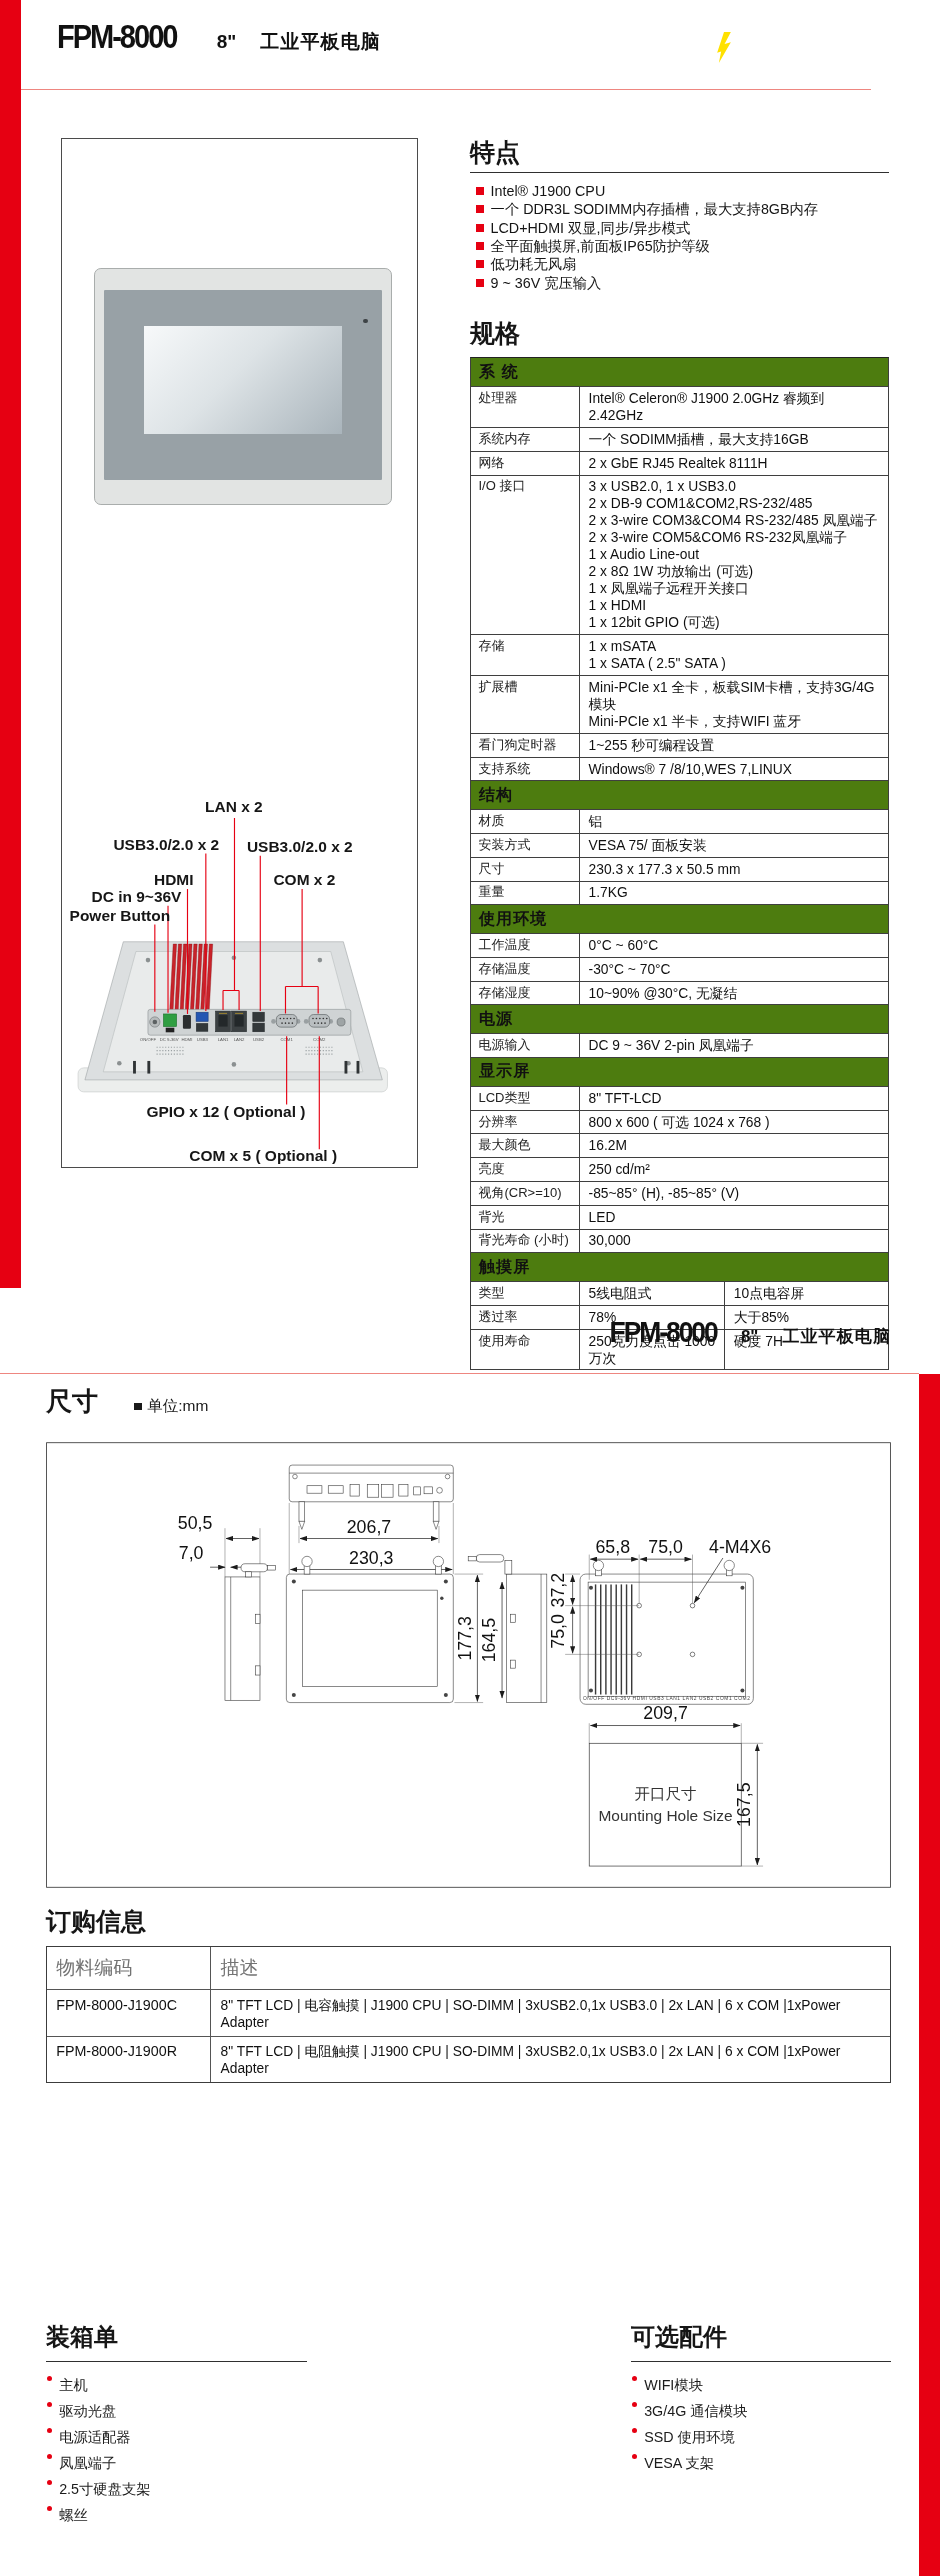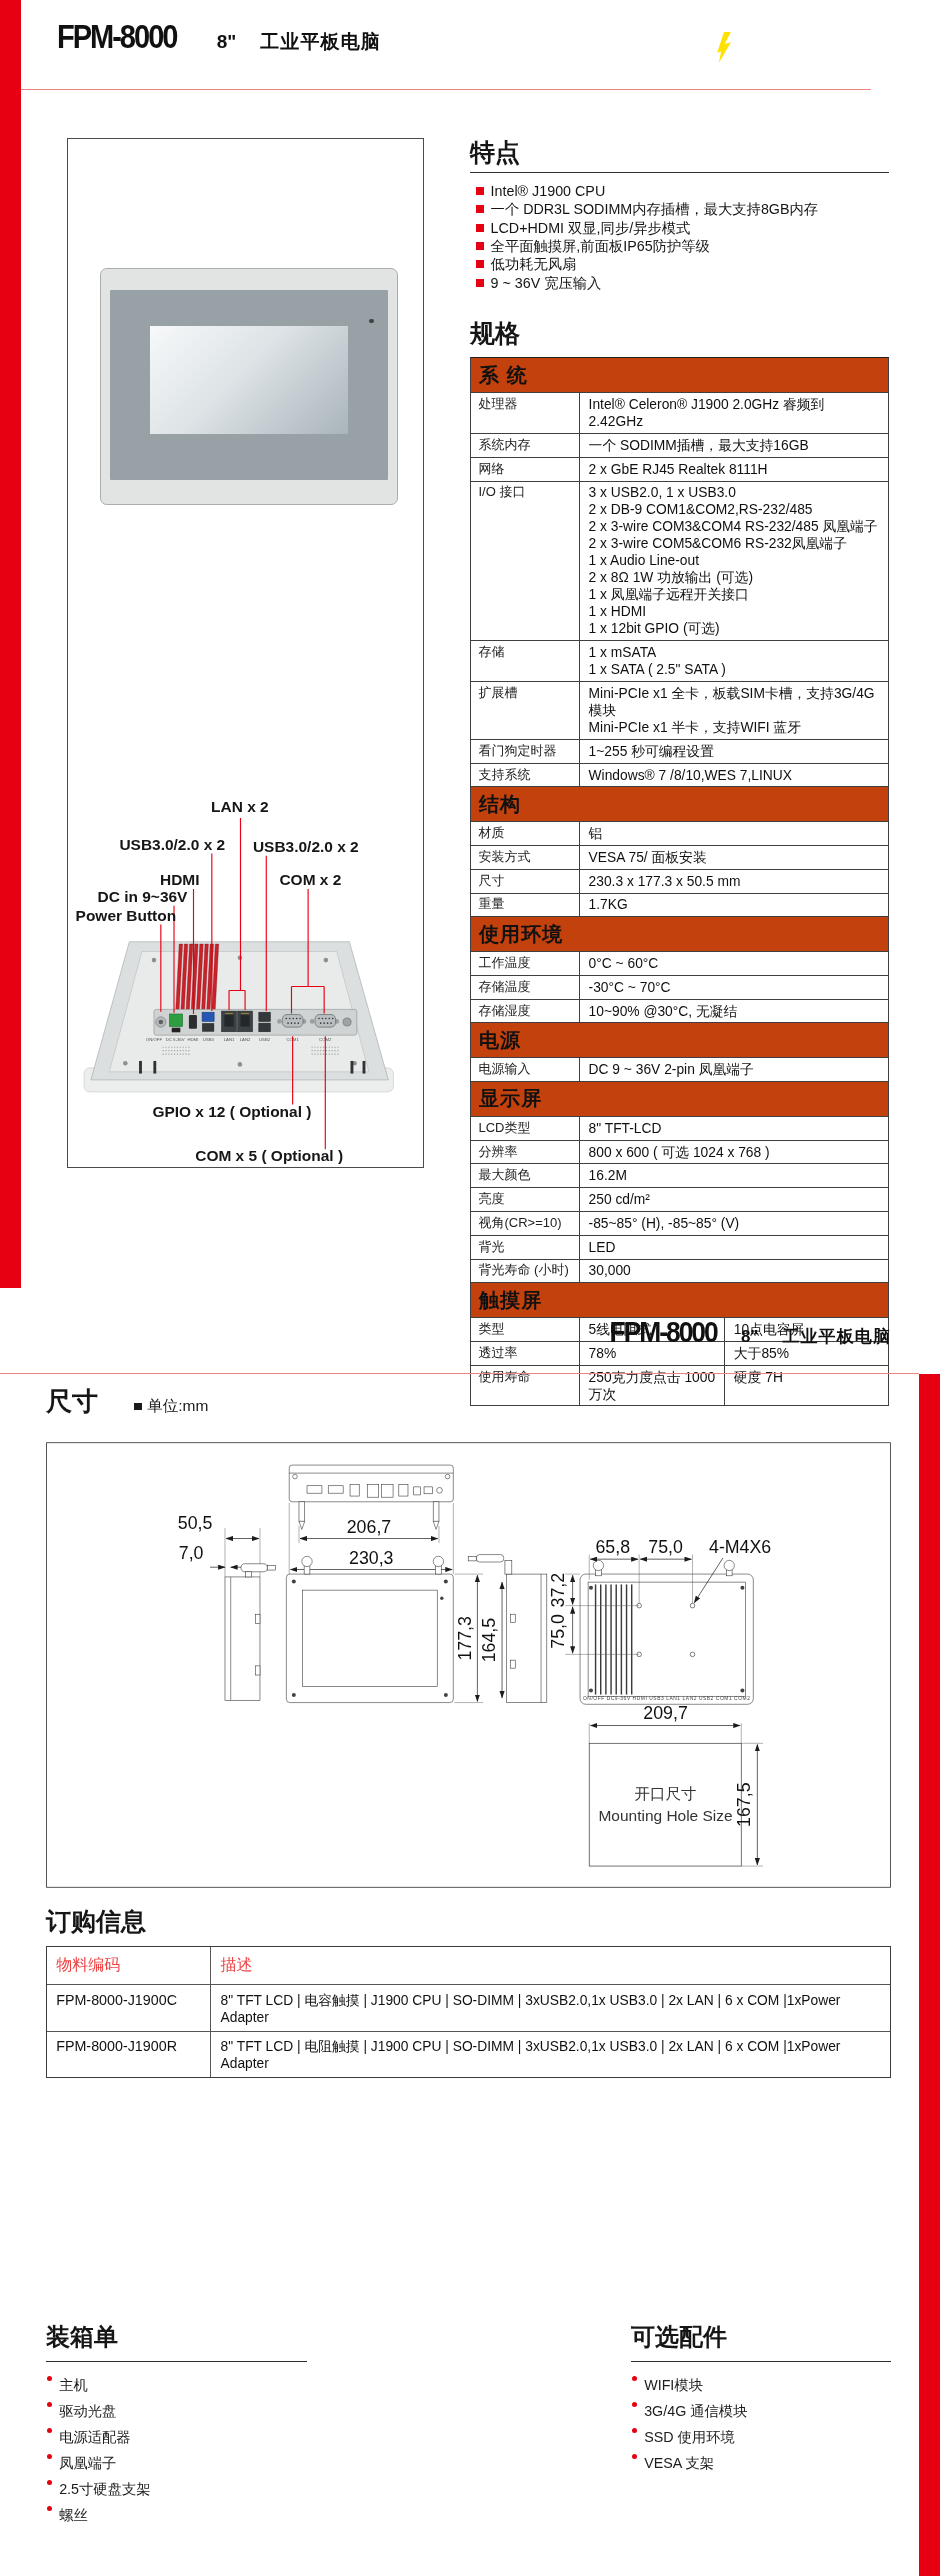--- a/index.html
+++ b/index.html
@@ -23,45 +23,45 @@
   
   .col-right{left:470px;top:137px;width:419px;}
   .sec-title{font-size:25px;font-weight:800;line-height:30px;color:#161616;}
   .title-rule{border:none;border-top:1.1px solid #2f2f2f;margin:4.6px 0 0 0;}
   .features{margin-top:10.3px;}
   .feature-item{display:flex;align-items:flex-start;height:18.4px;font-size:14.3px;line-height:17px;color:#151515;}
   .fbullet{width:8px;height:8px;background:#e60012;margin:4px 6.9px 0 5.7px;flex:0 0 8px;}
   .specs-title{margin-top:25px;}
   
   .spec-table{margin-top:9.2px;border:0.6px solid #3f3f3f;border-top:1.1px solid #222;}
-  .spec-header{background:#c2410c;font-weight:700;font-size:20px;padding:3.4px 8px;min-height:16px;
+  .spec-header{background:#4d7c0f;font-weight:700;font-size:16px;padding:3.4px 8px;min-height:16px;
                border-top:0.6px solid #3f3f3f;letter-spacing:1.1px;}
   .spec-table > .spec-header:first-child{border-top:none;}
   .spec-row{display:flex;border-top:0.6px solid #3f3f3f;min-height:15px;}
   .spec-label{flex:0 0 93px;border-right:0.6px solid #3f3f3f;padding:2.9px 7.5px;font-size:13px;color:#222;line-height:16.6px;}
   .spec-val{flex:1;padding:2.9px 8.6px;font-size:13.8px;line-height:17px;white-space:pre-line;color:#101010;}
   .spec-val.half1{flex:0 0 127px;border-right:0.6px solid #3f3f3f;}
   
-  .fig-box{left:67px;top:138px;width:355px;height:1028px;border:0.6px solid #4b4b4b;}
+  .fig-box{left:61px;top:138px;width:355px;height:1028px;border:0.6px solid #4b4b4b;}
   .frontview{left:32px;top:129px;width:296px;height:235px;background:#e2e4e3;border:0.6px solid #a9adac;border-radius:6.9px;}
   .fv-bezel{left:9.2px;right:9.2px;top:20.7px;bottom:24px;background:#98a1a6;border-radius:1.1px;}
   .fv-screen{left:40px;right:40px;top:36px;bottom:46px;
              background:linear-gradient(135deg,#f7f9fa 0%,#dde3e6 45%,#a9b4bb 100%);}
   .fv-led{right:13.8px;top:29px;width:4.6px;height:4.6px;border-radius:50%;background:#3e4346;}
   
   .dim-title-row{left:46px;top:1386px;display:flex;align-items:baseline;}
   .unit-note{display:flex;align-items:center;margin-left:36px;font-size:15.5px;color:#1a1a1a;}
   .unit-sq{width:7.5px;height:7.5px;background:#1a1a1a;margin-right:5.7px;}
   .order-block{left:46px;top:1906px;width:845px;}
   .ord-table{margin-top:10.3px;border:1.1px solid #3c3c3c;}
   .ord-row{display:flex;border-top:0.6px solid #555;}
   .ord-row:first-child{border-top:none;}
   .ord-c1{flex:0 0 145px;border-right:0.6px solid #555;padding:6.3px 9.2px;font-size:14.3px;}
   .ord-c2{flex:1;padding:6.3px 9.2px;font-size:13.8px;}
-  .ord-head .ord-c1,.ord-head .ord-c2{font-size:16px;padding:8px 9.2px;color:#ef4444;}
+  .ord-head .ord-c1,.ord-head .ord-c2{font-size:19px;padding:8px 9.2px;color:#737373;}
   .list-title-rule{border:none;border-top:1.1px solid #2f2f2f;margin:9.2px 0 0 0;}
   .blist{margin-top:13.8px;}
   .blist-item{display:flex;align-items:flex-start;height:26px;font-size:14.3px;color:#1c1c1c;}
   .rbullet{width:5.2px;height:5.2px;border-radius:50%;background:#e60012;margin:0 6.9px 0 1.1px;flex:0 0 5.2px;}
   svg text{font-family:"Liberation Sans","DejaVu Sans",sans-serif;}
 </style>
 </head>
 <body>
 
 <div class="abs stripe-left"></div>

